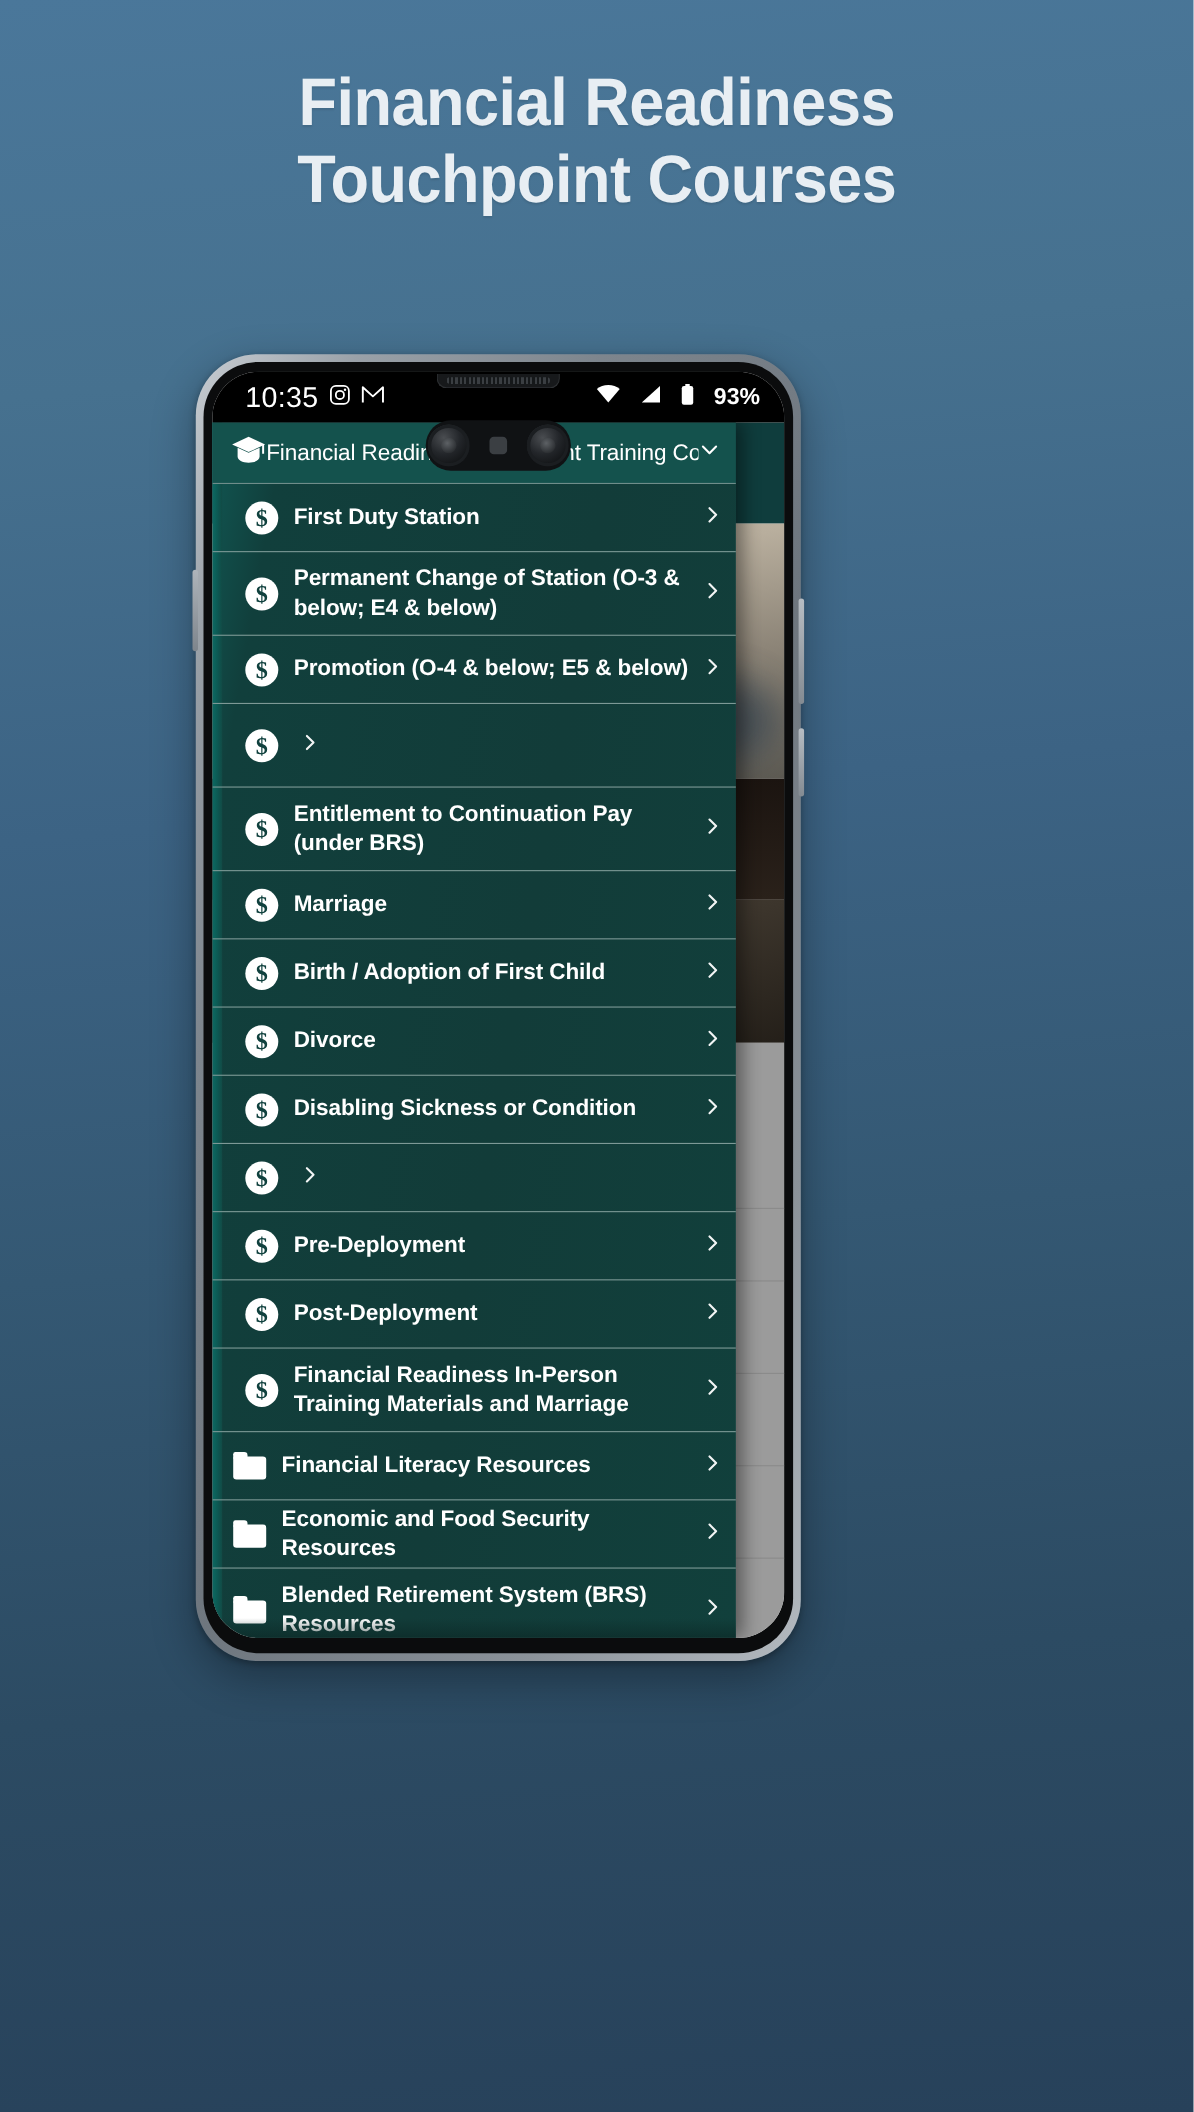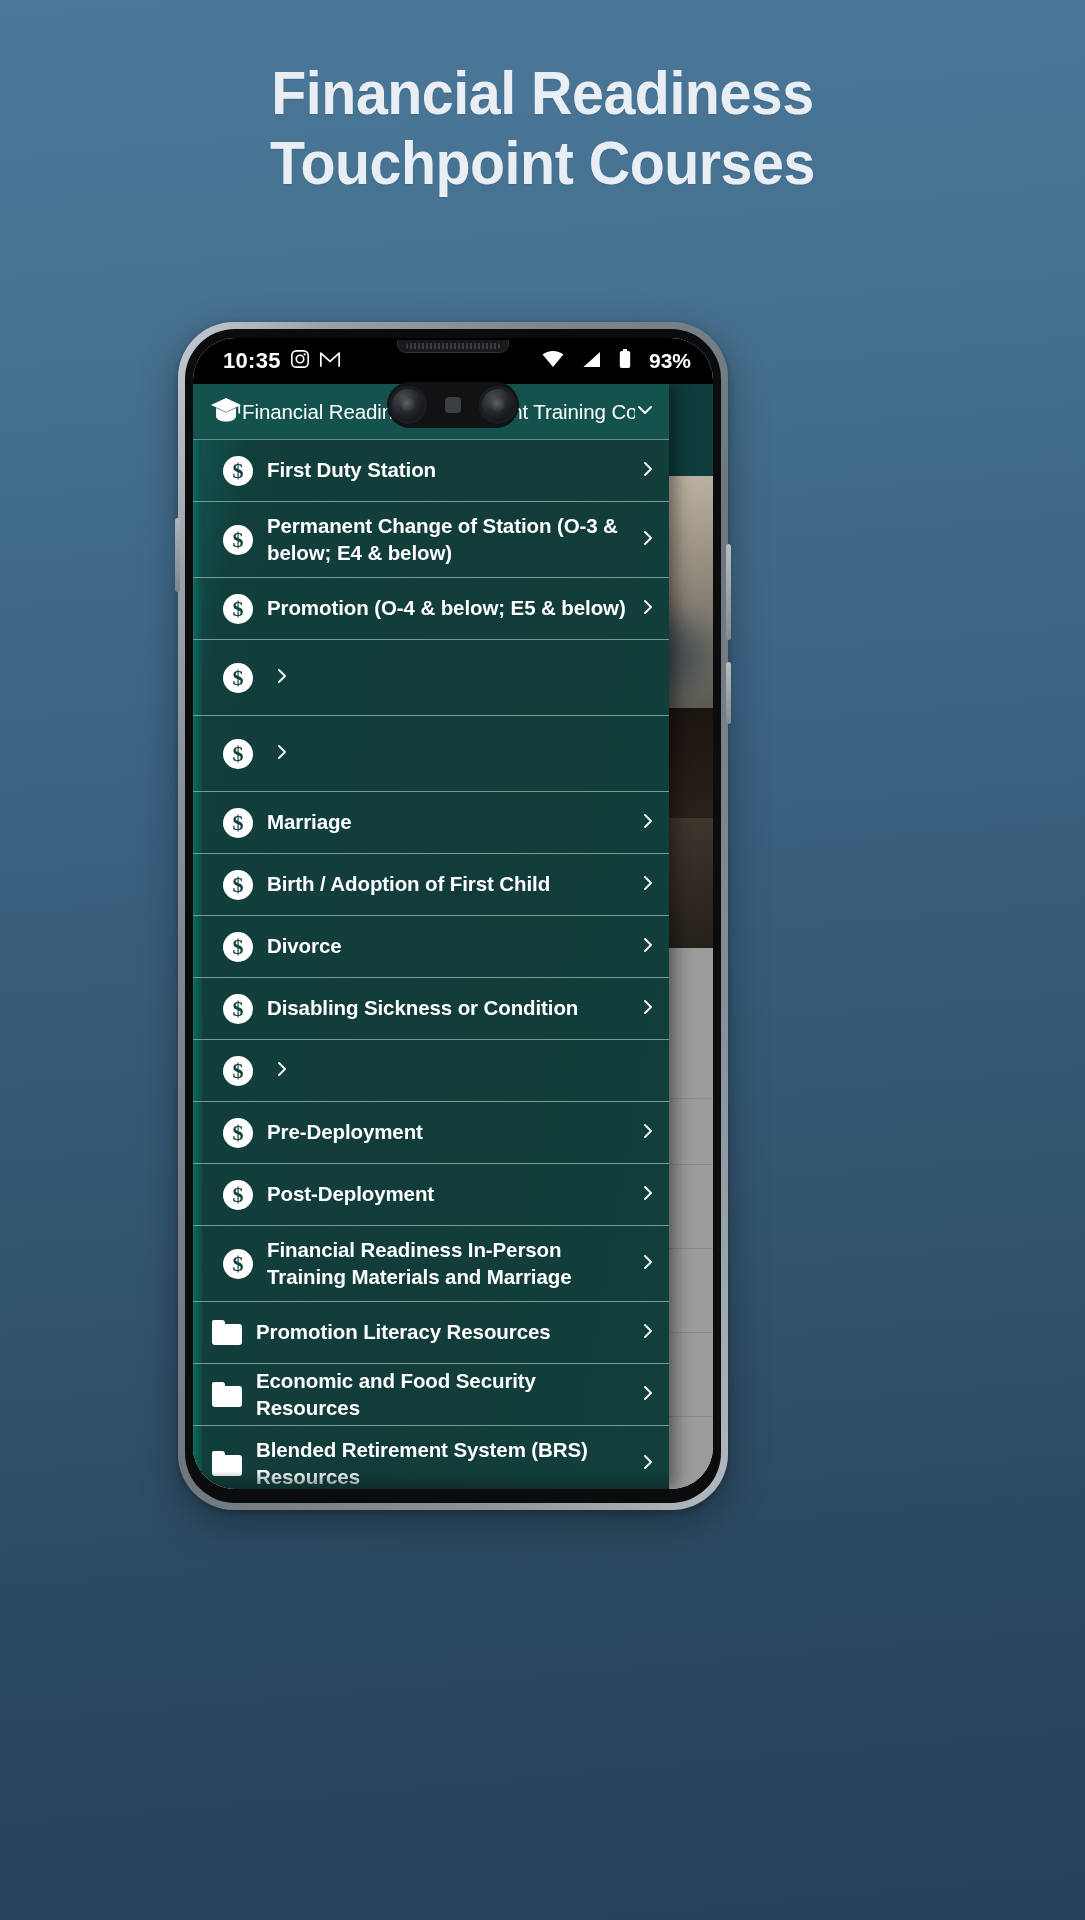--- a/index.html
+++ b/index.html
@@ -71,21 +71,21 @@
   .status-bar {
     position:absolute; top:0; left:0; width:100%;
     height:46px;
     background:#000;
     display:flex; align-items:center;
     padding:0 22px 0 30px;
     z-index:40;
     color:#fff;
   }
   .status-left { display:flex; align-items:center; gap:9px; }
-  .status-time { font-size:22px; font-weight:bold; letter-spacing:.3px; }
+  .status-time { font-size:26px; font-weight:normal; letter-spacing:.3px; }
   .status-right { margin-left:auto; display:flex; align-items:center; gap:18px; }
   .status-batt-text { font-size:21px; font-weight:bold; }
   .notch {
     position:absolute; top:2px; left:50%; transform:translateX(-50%);
     width:112px; height:13px; border-radius:0 0 9px 9px;
     background:#17191b;
     border:1px solid #2e3134;
     border-top:none;
     z-index:50;
   }
@@ -340,20 +340,21 @@
                 <span class="ico-dollar">$</span>
               </span>
               <span class="d-chev"><svg viewBox="0 0 14 20" width="14" height="20">
                   <path d="M4 4 L10 10 L4 16" stroke="#fff" stroke-width="1.9" fill="none" stroke-linecap="round" stroke-linejoin="round"></path>
                 </svg></span>
             </div>
             <div class="d-item child two-line">
               <span class="d-ico">
                 <span class="ico-dollar">$</span>
               </span>
+              <span class="d-label">Entitlement to Continuation Pay (under BRS)</span>
               <span class="d-chev"><svg viewBox="0 0 14 20" width="14" height="20">
                   <path d="M4 4 L10 10 L4 16" stroke="#fff" stroke-width="1.9" fill="none" stroke-linecap="round" stroke-linejoin="round"></path>
                 </svg></span>
             </div>
             <div class="d-item child">
               <span class="d-ico">
                 <span class="ico-dollar">$</span>
               </span>
               <span class="d-label">Marriage</span>
               <span class="d-chev"><svg viewBox="0 0 14 20" width="14" height="20">
@@ -419,21 +420,21 @@
               </span>
               <span class="d-label">Financial Readiness In-Person Training Materials and Marriage</span>
               <span class="d-chev"><svg viewBox="0 0 14 20" width="14" height="20">
                   <path d="M4 4 L10 10 L4 16" stroke="#fff" stroke-width="1.9" fill="none" stroke-linecap="round" stroke-linejoin="round"></path>
                 </svg></span>
             </div>
             <div class="d-item">
               <span class="d-ico">
                 <span class="ico-folder"></span>
               </span>
-              <span class="d-label">Promotion Literacy Resources</span>
+              <span class="d-label">Financial Literacy Resources</span>
               <span class="d-chev"><svg viewBox="0 0 14 20" width="14" height="20">
                   <path d="M4 4 L10 10 L4 16" stroke="#fff" stroke-width="1.9" fill="none" stroke-linecap="round" stroke-linejoin="round"></path>
                 </svg></span>
             </div>
             <div class="d-item">
               <span class="d-ico">
                 <span class="ico-folder"></span>
               </span>
               <span class="d-label">Economic and Food Security Resources</span>
               <span class="d-chev"><svg viewBox="0 0 14 20" width="14" height="20">

